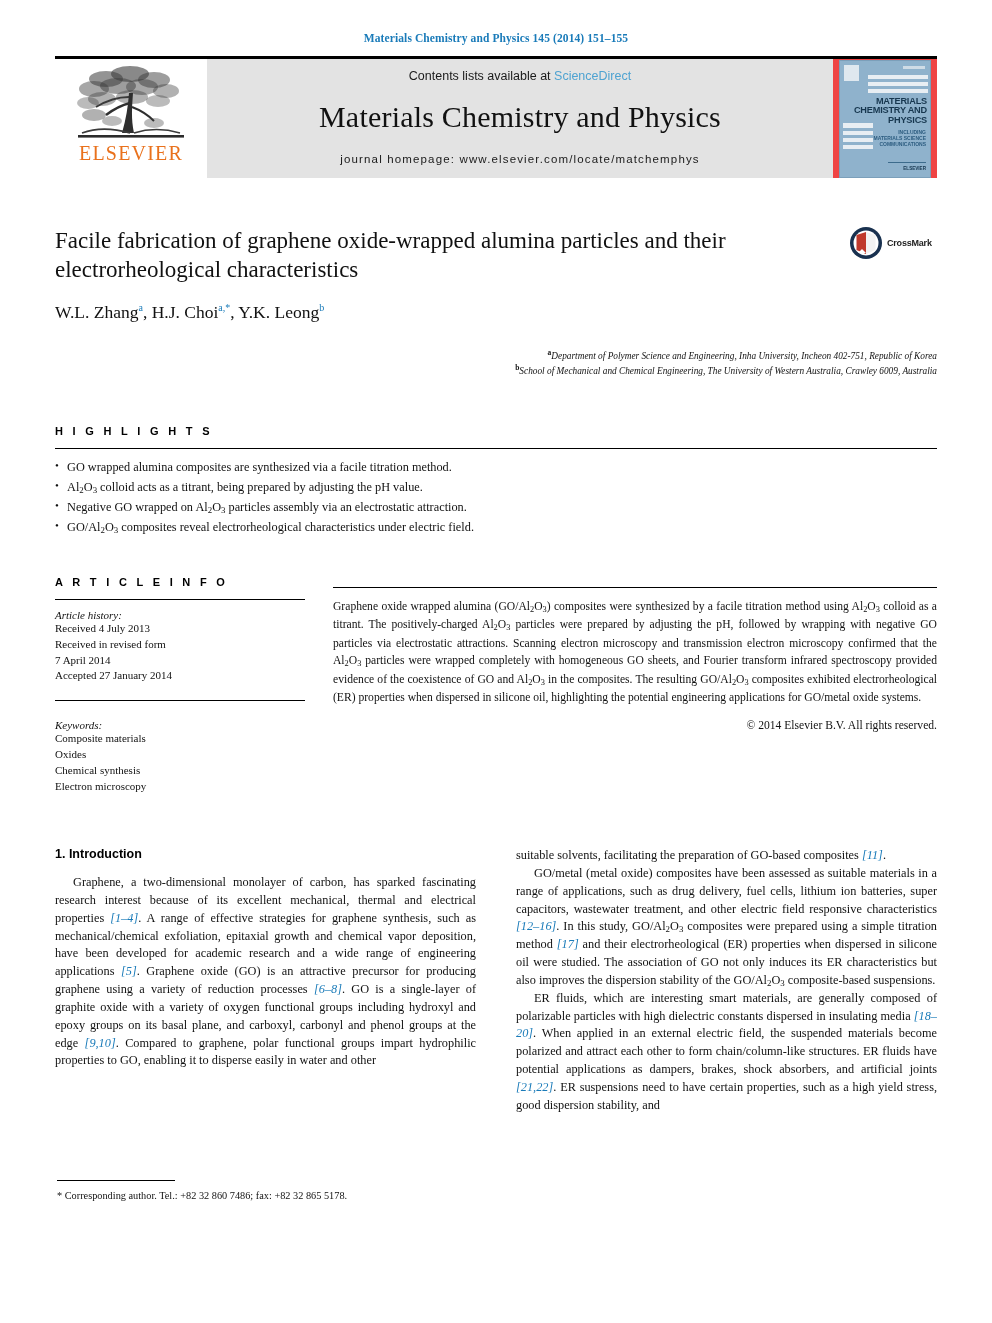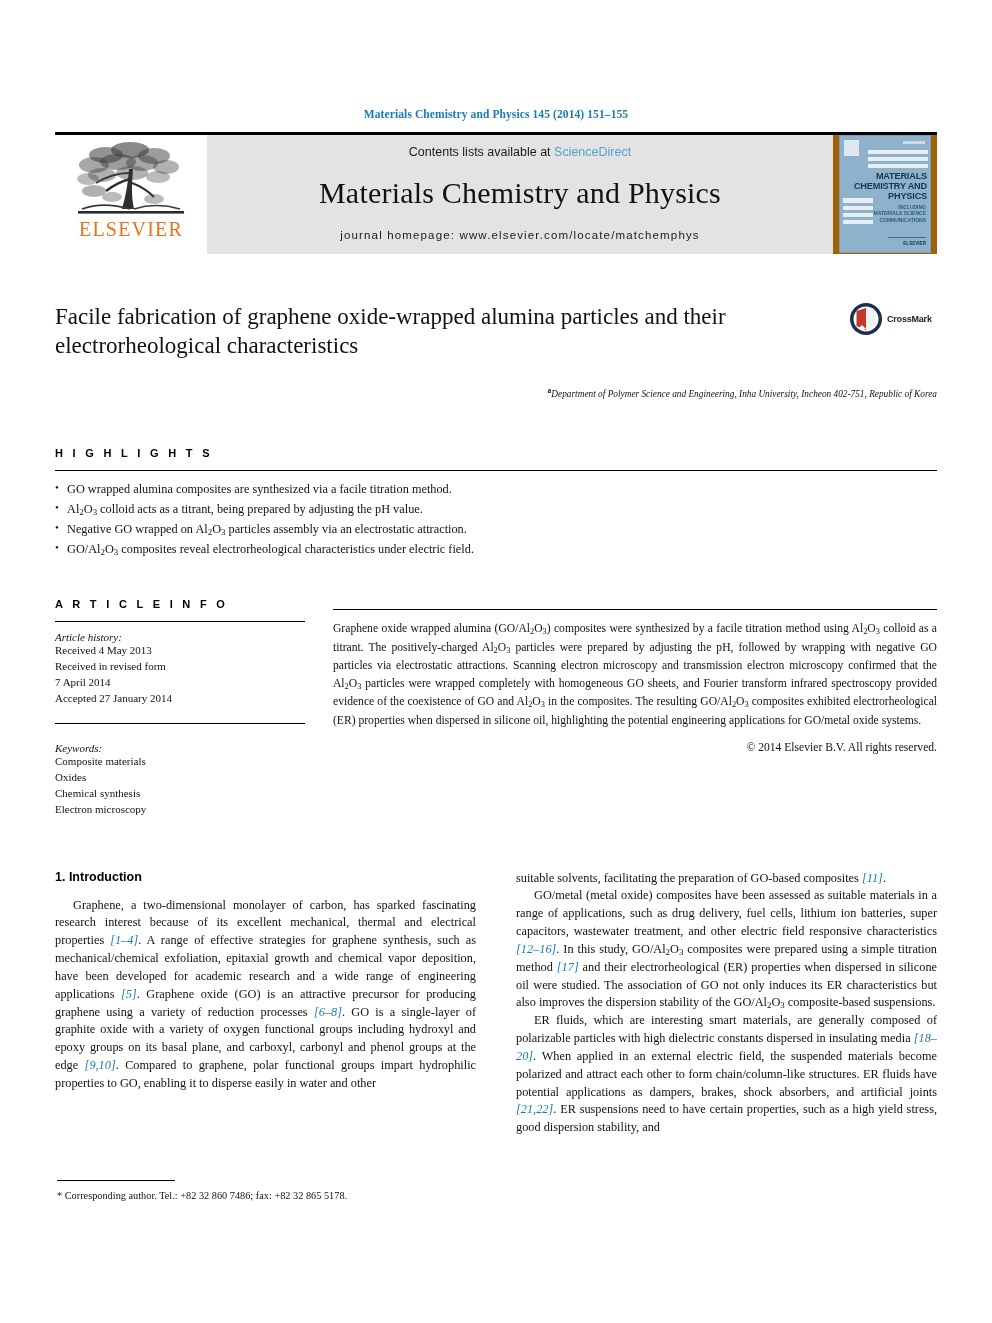--- a/index.html
+++ b/index.html
@@ -14,21 +14,21 @@
     overflow: hidden;
   }
   .page { position: relative; width: 992px; height: 1323px; padding: 0 55px; }
 
   
   .running-head {
     text-align: center;
     color: #1a7bb9;
     font-size: 11.5px;
     font-weight: bold;
-    padding-top: 108px;
+    padding-top: 32px;
     letter-spacing: .1px;
   }
 
   
   .banner {
     margin-top: 12px;
     border-top: 3px solid #000;
     display: flex;
     align-items: stretch;
     height: 122px;
@@ -73,22 +73,23 @@
   .homepage {
     font-family: "Liberation Sans", sans-serif;
     font-size: 11.5px;
     color: #1a1a1a;
     letter-spacing: 1.15px;
   }
   .banner-cover {
     width: 104px;
     flex: 0 0 104px;
     display: flex;
+    align-items: center;
     justify-content: center;
-    background: #a16207;
+    background: #ef4444;
   }
   .cover-img {
     width: 92px;
     height: 118px;
     background: #8fb2cc;
     border: 1px solid #7b9fba;
     position: relative;
     font-family: "Liberation Sans", sans-serif;
     overflow: hidden;
   }
@@ -353,44 +354,50 @@
         <circle cx="17" cy="17" r="12.5" fill="#ffffff"></circle>
         <path d="M17 6 L17 28 L7.5 24 L7.5 9 Z" fill="#c0392b"></path>
         <path d="M17 6 L17 28 L26.5 24 L26.5 9 Z" fill="#f2f2f2"></path>
         <path d="M9 27 L13 23 L17 27 Z" fill="#ffffff"></path>
       </svg>
       <span class="crossmark-text">CrossMark</span>
     </div>
 
     <h1 class="paper-title">Facile fabrication of graphene oxide-wrapped alumina particles and their electrorheological characteristics</h1>
 
+    <div class="authors">
+      <span>W.L. Zhang</span><sup>a</sup>,
+      <span>H.J. Choi</span><sup>a,*</sup>,
+      <span>Y.K. Leong</span><sup>b</sup>
+    </div>
 
     <div class="affil">
       <div><sup>a</sup><span>Department of Polymer Science and Engineering, Inha University, Incheon 402-751, Republic of Korea</span></div>
+      <div><sup>b</sup><span>School of Mechanical and Chemical Engineering, The University of Western Australia, Crawley 6009, Australia</span></div>
     </div>
   </div>
 
   <div class="highlights">
     <div class="sec-head">H I G H L I G H T S</div>
     <div class="rule"></div>
     <ul class="hl-list">
       <li>GO wrapped alumina composites are synthesized via a facile titration method.</li>
       <li>Al<sub>2</sub>O<sub>3</sub> colloid acts as a titrant, being prepared by adjusting the pH value.</li>
       <li>Negative GO wrapped on Al<sub>2</sub>O<sub>3</sub> particles assembly via an electrostatic attraction.</li>
       <li>GO/Al<sub>2</sub>O<sub>3</sub> composites reveal electrorheological characteristics under electric field.</li>
     </ul>
   </div>
 
   <div class="info-abs">
 
     <div class="info-col">
       <div class="sec-head">A R T I C L E   I N F O</div>
       <div class="rule"></div>
       <div class="hist-title">Article history:</div>
-      <div class="hist-line">Received 4 May 2013</div>
+      <div class="hist-line">Received 4 July 2013</div>
       <div class="hist-line">Received in revised form</div>
       <div class="hist-line">7 April 2014</div>
       <div class="hist-line">Accepted 27 January 2014</div>
 
       <div class="kw-block">
         <div class="kw-title" style="margin-top:8px">Keywords:</div>
         <div class="kw-line">Composite materials</div>
         <div class="kw-line">Oxides</div>
         <div class="kw-line">Chemical synthesis</div>
         <div class="kw-line">Electron microscopy</div>

